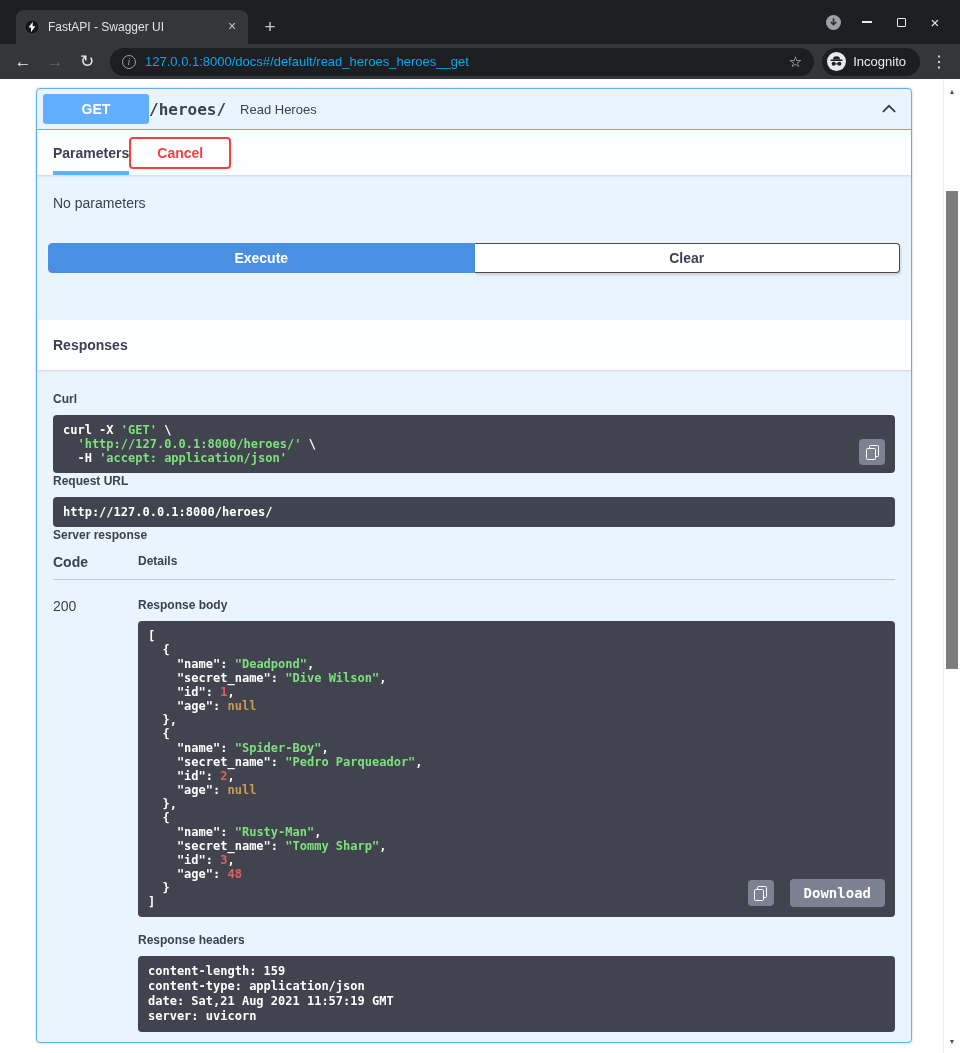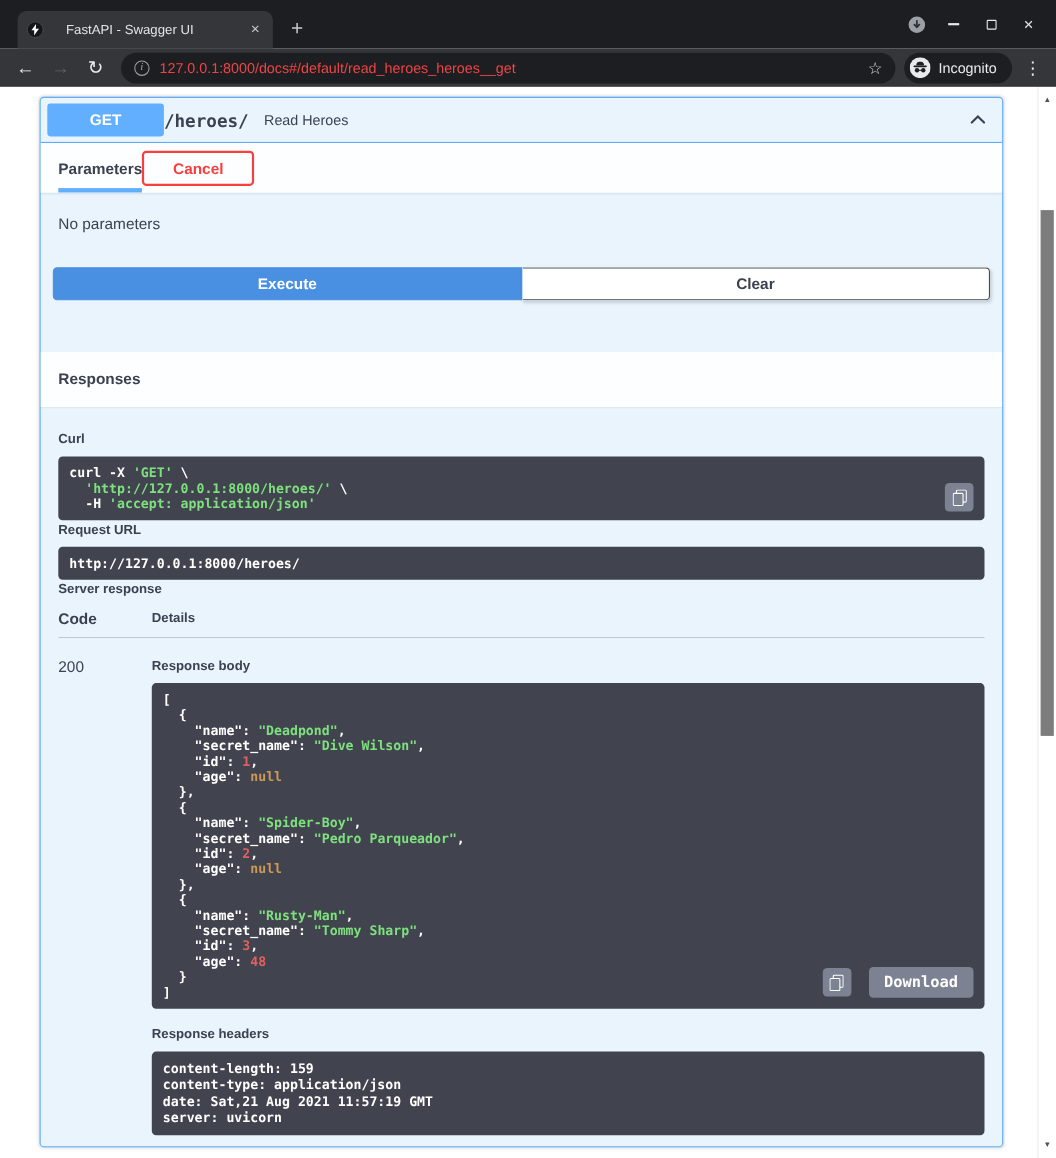--- a/index.html
+++ b/index.html
@@ -2,36 +2,36 @@
 <html style="--method-get: #61affe; --execute-blue: #4990e2; --cancel-red: #f93e3e; --code-bg: #41444e; --string-green: #7ee07e; --number-red: #e0605f; --null-orange: #cb9a57;"><head>
 <meta charset="utf-8">
 <style>
   *{margin:0;padding:0;box-sizing:border-box}
   html,body{width:960px;height:1053px;overflow:hidden}
   body{font-family:"Liberation Sans",sans-serif;background:#fff}
   .window{width:960px;height:1053px;display:flex;flex-direction:column}
 
   
   .tabstrip{height:44px;background:#1d1e21;display:flex;align-items:flex-end;position:relative;flex:none}
-  .tab{width:232px;height:34px;background:#35363a;border-radius:8px 8px 0 0;margin-left:16px;display:flex;align-items:center;padding:0 8px;gap:20px;cursor:default}
+  .tab{width:232px;height:34px;background:#35363a;border-radius:8px 8px 0 0;margin-left:16px;display:flex;align-items:center;padding:0 8px;gap:8px;cursor:default}
   .favicon{width:16px;height:16px;flex:none;display:flex}
   .tab-title{color:#e0e2e5;font-size:12px;flex:1;white-space:nowrap;overflow:hidden}
   .tab-close{color:#c3c6c9;font-size:14px;width:16px;height:16px;line-height:15px;text-align:center;border-radius:50%;flex:none}
   .newtab{color:#c3c6c9;font-size:19px;width:28px;height:28px;line-height:27px;text-align:center;margin:0 0 3px 8px}
   .wincontrols{position:absolute;right:0;top:0;height:44px;display:flex;align-items:center;padding-right:8px}
   .winbtn{width:34px;height:34px;display:flex;align-items:center;justify-content:center;color:#e8eaed;font-size:15px}
   .minbar{width:10px;height:2px;background:#e8eaed;display:block}
   .maxbox{width:9px;height:9px;border:1.5px solid #e8eaed;border-radius:1px;display:block}
 
   .navbar{height:35px;background:#35363a;display:flex;align-items:center;padding:0 8px;gap:2px;flex:none}
   .nav-icon{width:30px;height:28px;display:flex;align-items:center;justify-content:center;color:#e8eaed;font-size:17px;border-radius:50%}
   .nav-icon.disabled{color:#5f6368}
   .urlbar{flex:1;height:28px;background:#1d1e21;border-radius:14px;display:flex;align-items:center;padding:0 12px;gap:9px;margin:0 6px}
   .info-badge{width:14px;height:14px;border:1.2px solid #9aa0a6;border-radius:50%;font-size:10px;font-style:italic;display:flex;align-items:center;justify-content:center;color:#9aa0a6;font-family:"Liberation Serif",serif;flex:none}
-  .url-text{flex:1;color:#ef4444;font-size:13px;white-space:nowrap;overflow:hidden}
+  .url-text{flex:1;color:#0ea5e9;font-size:13px;white-space:nowrap;overflow:hidden}
   .star-icon{color:#dadce0;font-size:15px;flex:none}
   .incognito-chip{height:28px;border-radius:14px;background:#1d1e21;display:flex;align-items:center;gap:7px;padding:0 14px 0 5px;color:#e8eaed;font-size:13px;flex:none;margin-right:4px}
   .incog-icon{display:flex}
   .kebab{color:#e8eaed;font-size:16px;width:26px;text-align:center}
 
   
   .page{flex:1;position:relative;background:#fff;overflow:hidden}
   .content{position:absolute;top:0;left:0;right:17px;bottom:0;padding:9px 31px 0 36px;overflow:hidden}
 
   .scrollbar{position:absolute;top:0;right:0;bottom:0;width:17px;background:#fff;border-left:1px solid #ececec}

